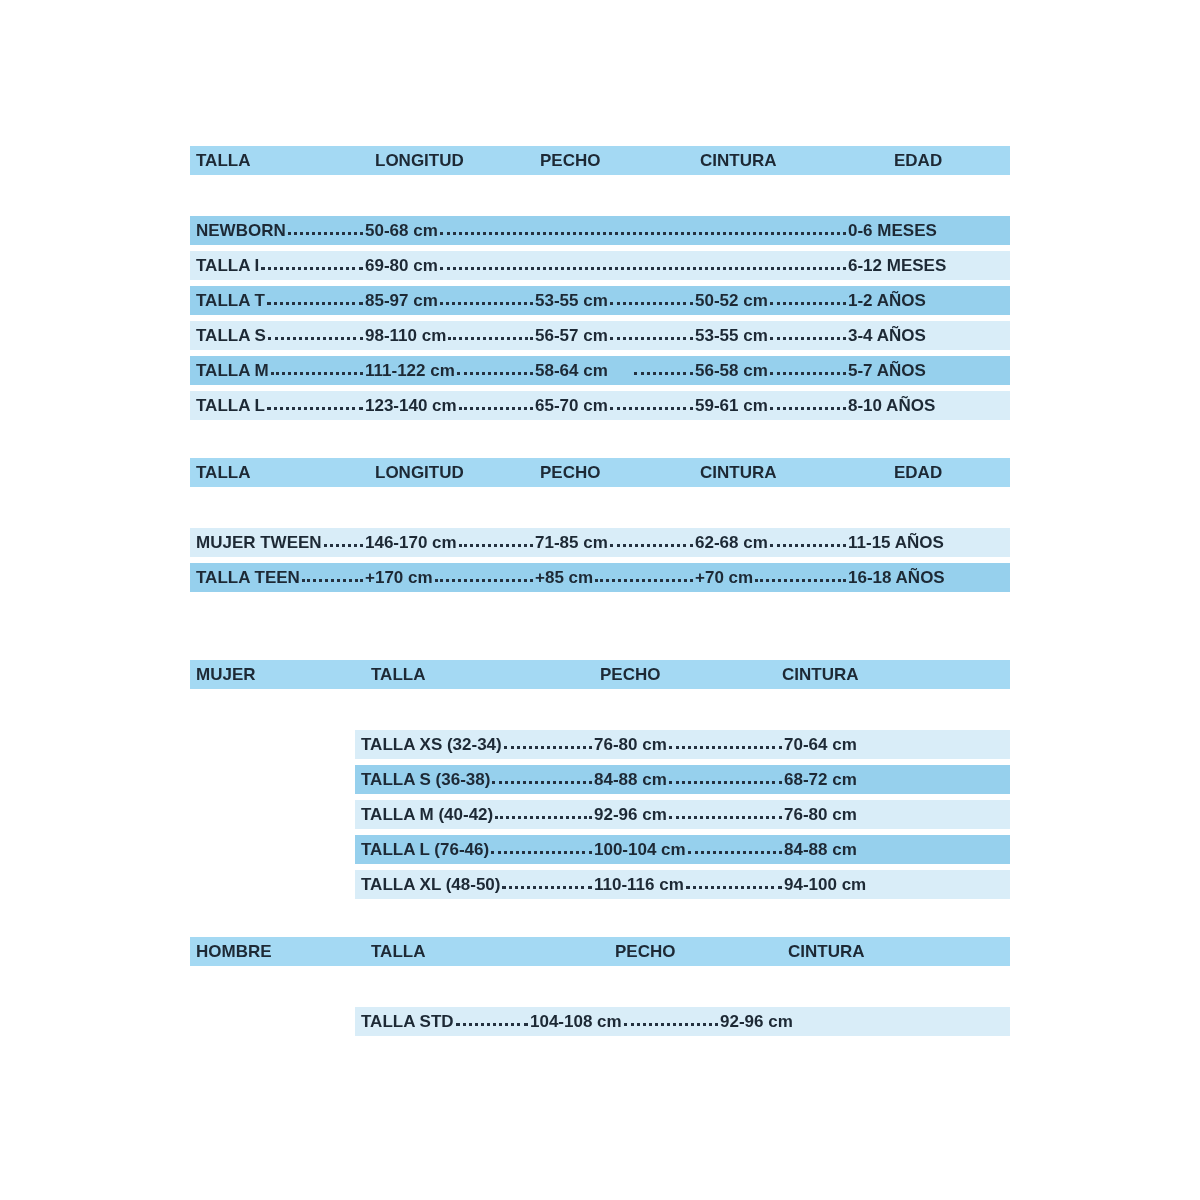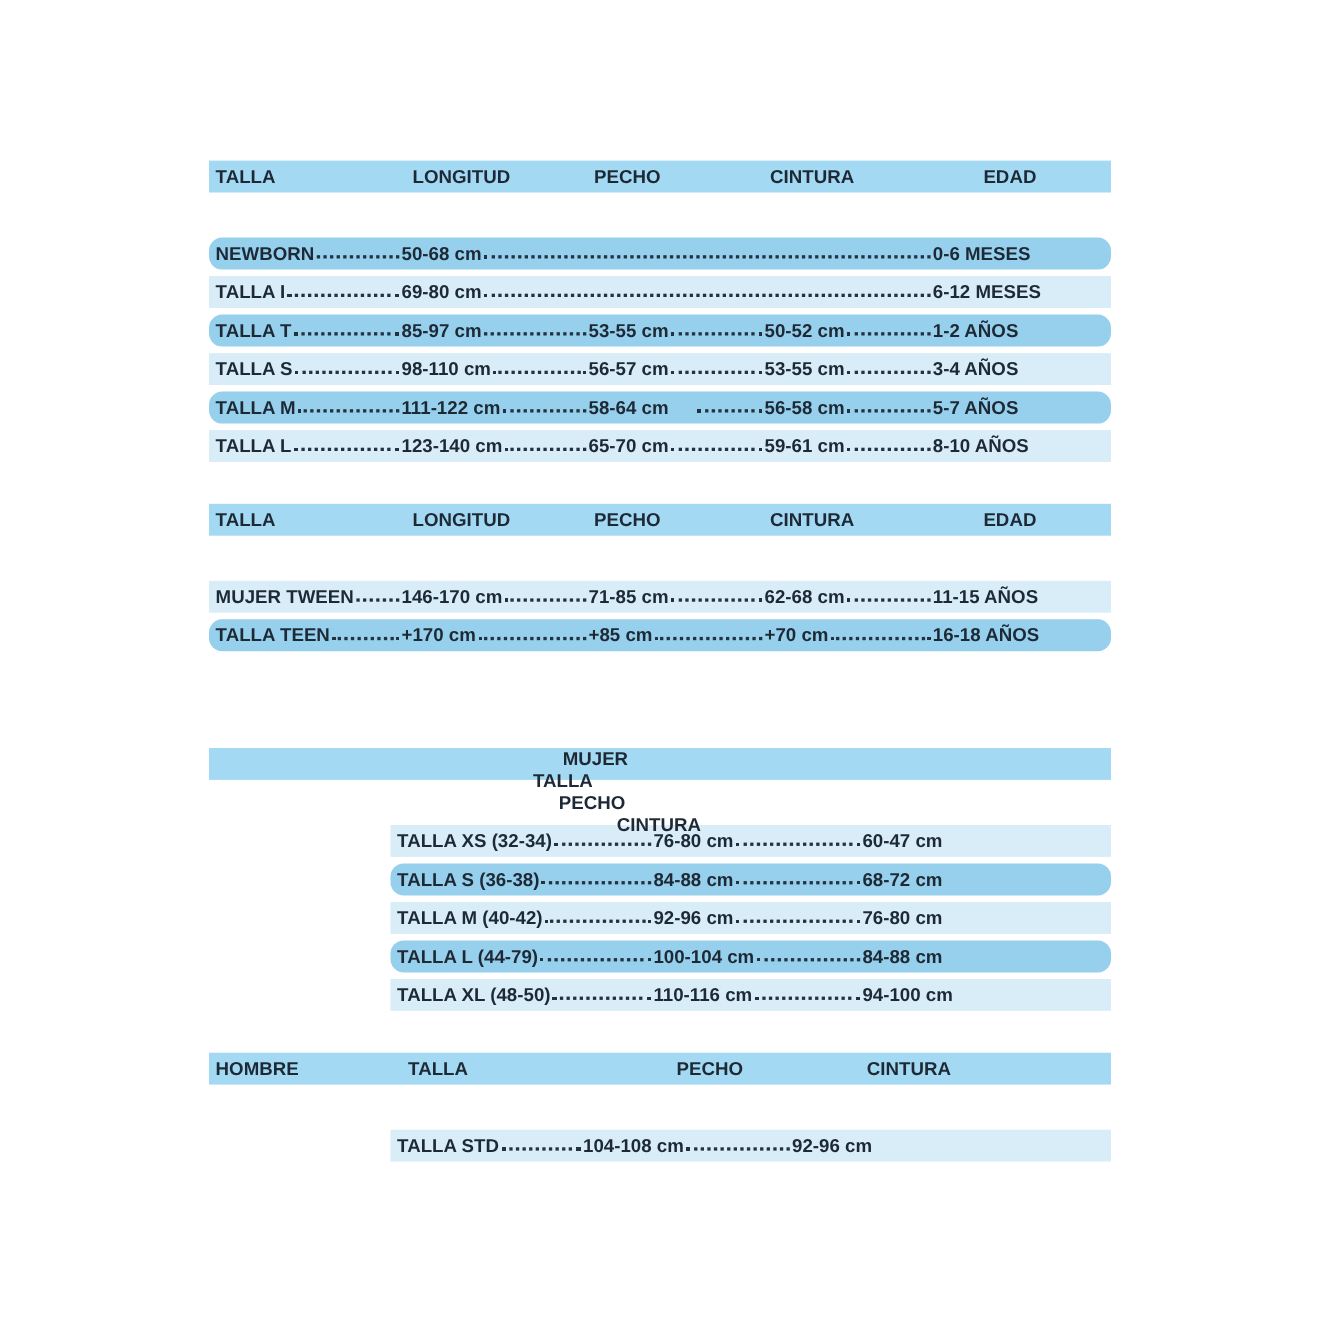--- a/index.html
+++ b/index.html
@@ -15,33 +15,33 @@
     height:29px;display:flex;align-items:center;
     padding-left:6px;padding-right:8px;box-sizing:border-box;
   }
   .header{background:var(--header-bg,#a4d9f3);}
   .hcell{flex:0 0 auto;white-space:nowrap;}
   .hcell.last{flex:1 1 auto;}
   .t-rows{margin-top:41px;}
   .t-rows.indented{margin-left:165px;}
   .row{margin-top:6px;}
   .row:first-child{margin-top:0;}
-  .row.dark{background:var(--row-dark,#96d0ed);border-radius:12px;}
+  .row.dark{background:var(--row-dark,#96d0ed);}
   .row.light{background:var(--row-light,#d9edf8);}
   .cell{display:flex;align-items:center;flex:0 0 auto;box-sizing:border-box;min-width:0;}
   .cell-last{flex:1 1 auto;text-align:center;}
   .val{white-space:nowrap;}
   .leader{
     flex:1 1 auto;min-width:10px;height:0;
     border-bottom:3px dotted var(--dots,#24313f);
     align-self:flex-end;margin:0 2px 6px 2px;
   }
   
   section[data-table="teens"] .header{margin-top:38px;}
-  section[data-table="mujer"] .header{margin-top:88px;flex-direction:column;}
+  section[data-table="mujer"] .header{margin-top:68px;}
   section[data-table="hombre"] .header{margin-top:38px;}
 </style>
 </head>
 <body>
 
 <div class="page">
   <div class="content">
 
     <section data-table="kids">
       <div class="bar header">
@@ -230,21 +230,21 @@
           <div class="bar row light">
             <span class="cell" style="width: 233px;">
               <span class="val">TALLA XS (32-34)</span>
               <span class="leader"></span>
             </span>
             <span class="cell" style="width: 190px;">
               <span class="val">76-80 cm</span>
               <span class="leader"></span>
             </span>
             <span class="cell cell-last">
-              <span class="val">60-47 cm</span>
+              <span class="val">70-64 cm</span>
             </span>
           </div>
           <div class="bar row dark">
             <span class="cell" style="width: 233px;">
               <span class="val">TALLA S (36-38)</span>
               <span class="leader"></span>
             </span>
             <span class="cell" style="width: 190px;">
               <span class="val">84-88 cm</span>
               <span class="leader"></span>
@@ -261,21 +261,21 @@
             <span class="cell" style="width: 190px;">
               <span class="val">92-96 cm</span>
               <span class="leader"></span>
             </span>
             <span class="cell cell-last">
               <span class="val">76-80 cm</span>
             </span>
           </div>
           <div class="bar row dark">
             <span class="cell" style="width: 233px;">
-              <span class="val">TALLA L (44-79)</span>
+              <span class="val">TALLA L (76-46)</span>
               <span class="leader"></span>
             </span>
             <span class="cell" style="width: 190px;">
               <span class="val">100-104 cm</span>
               <span class="leader"></span>
             </span>
             <span class="cell cell-last">
               <span class="val">84-88 cm</span>
             </span>
           </div>

